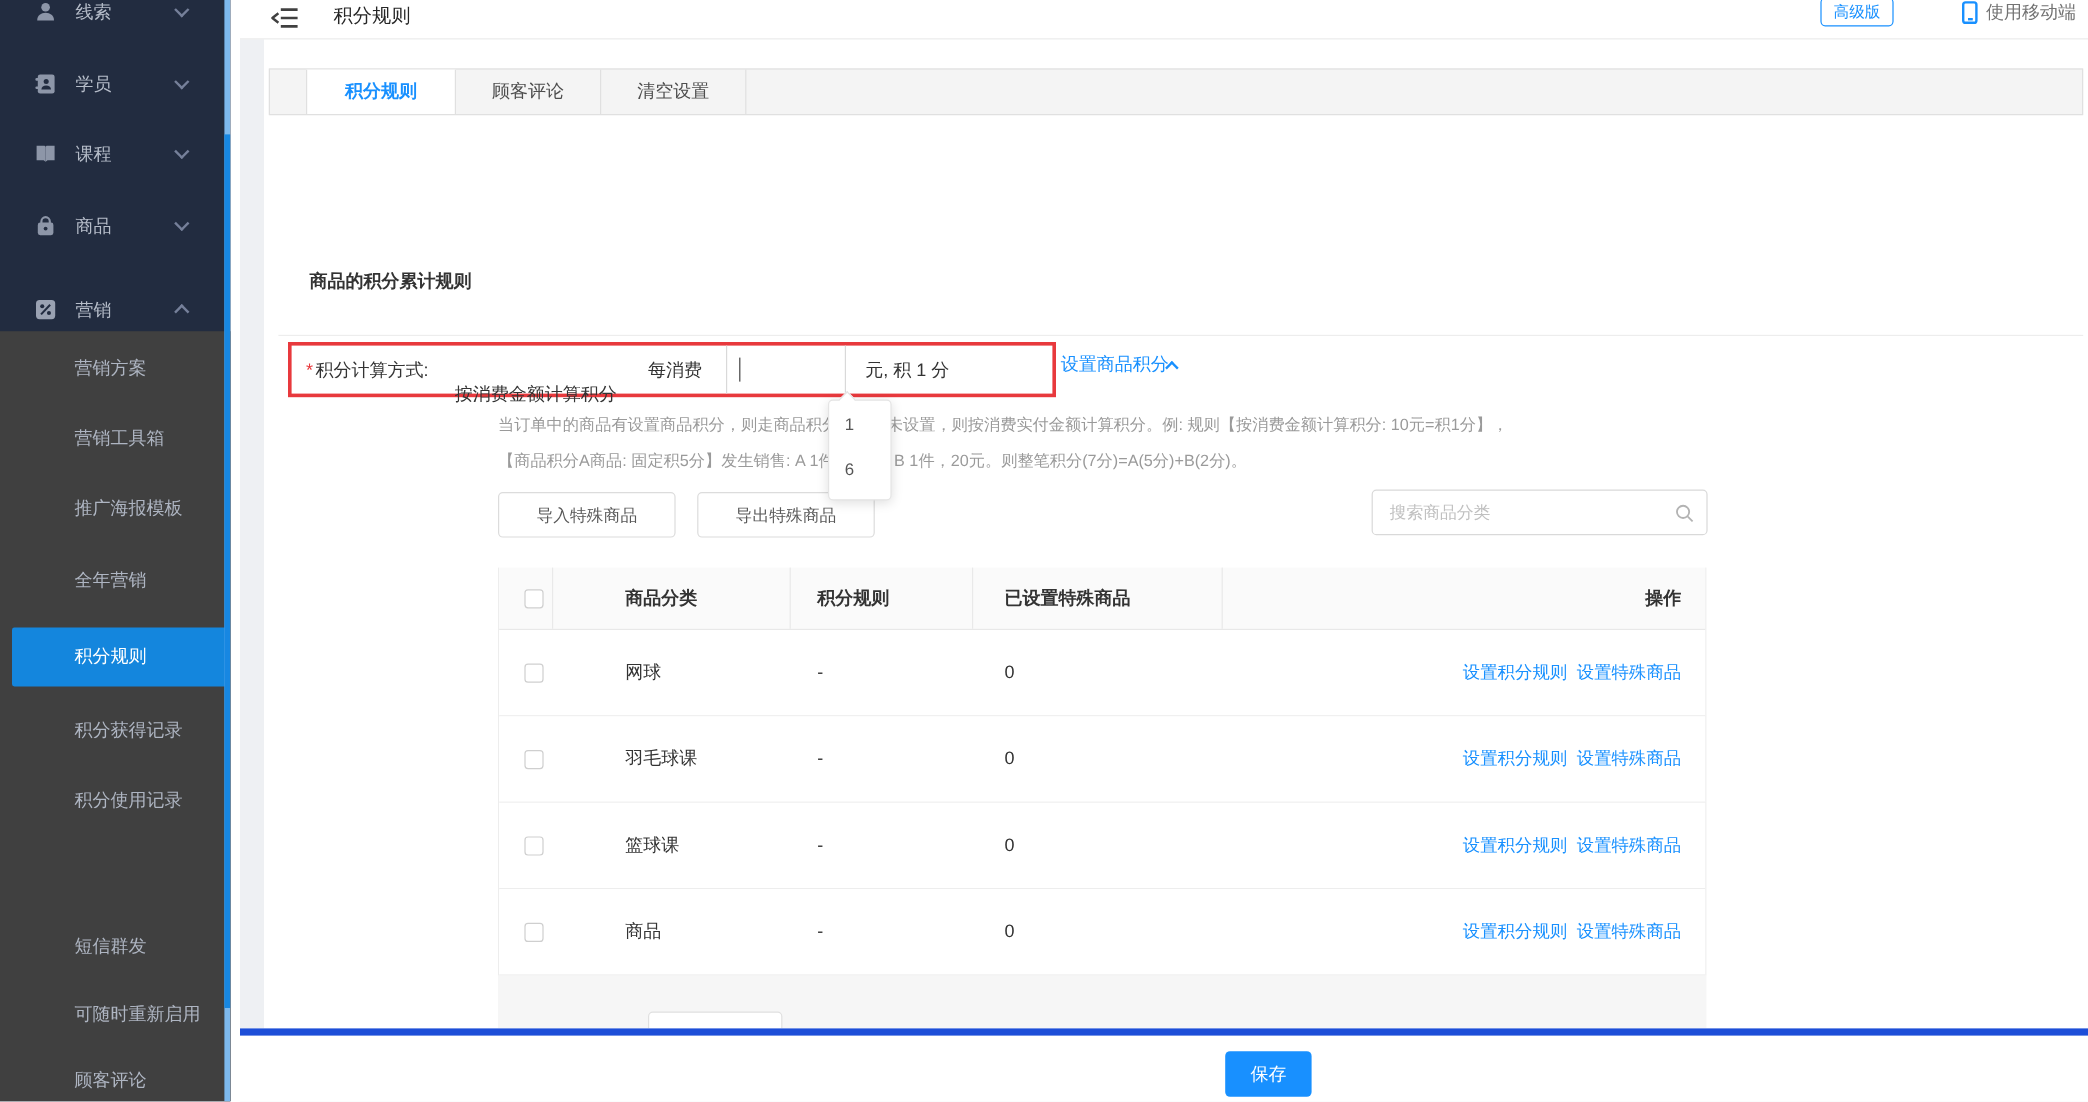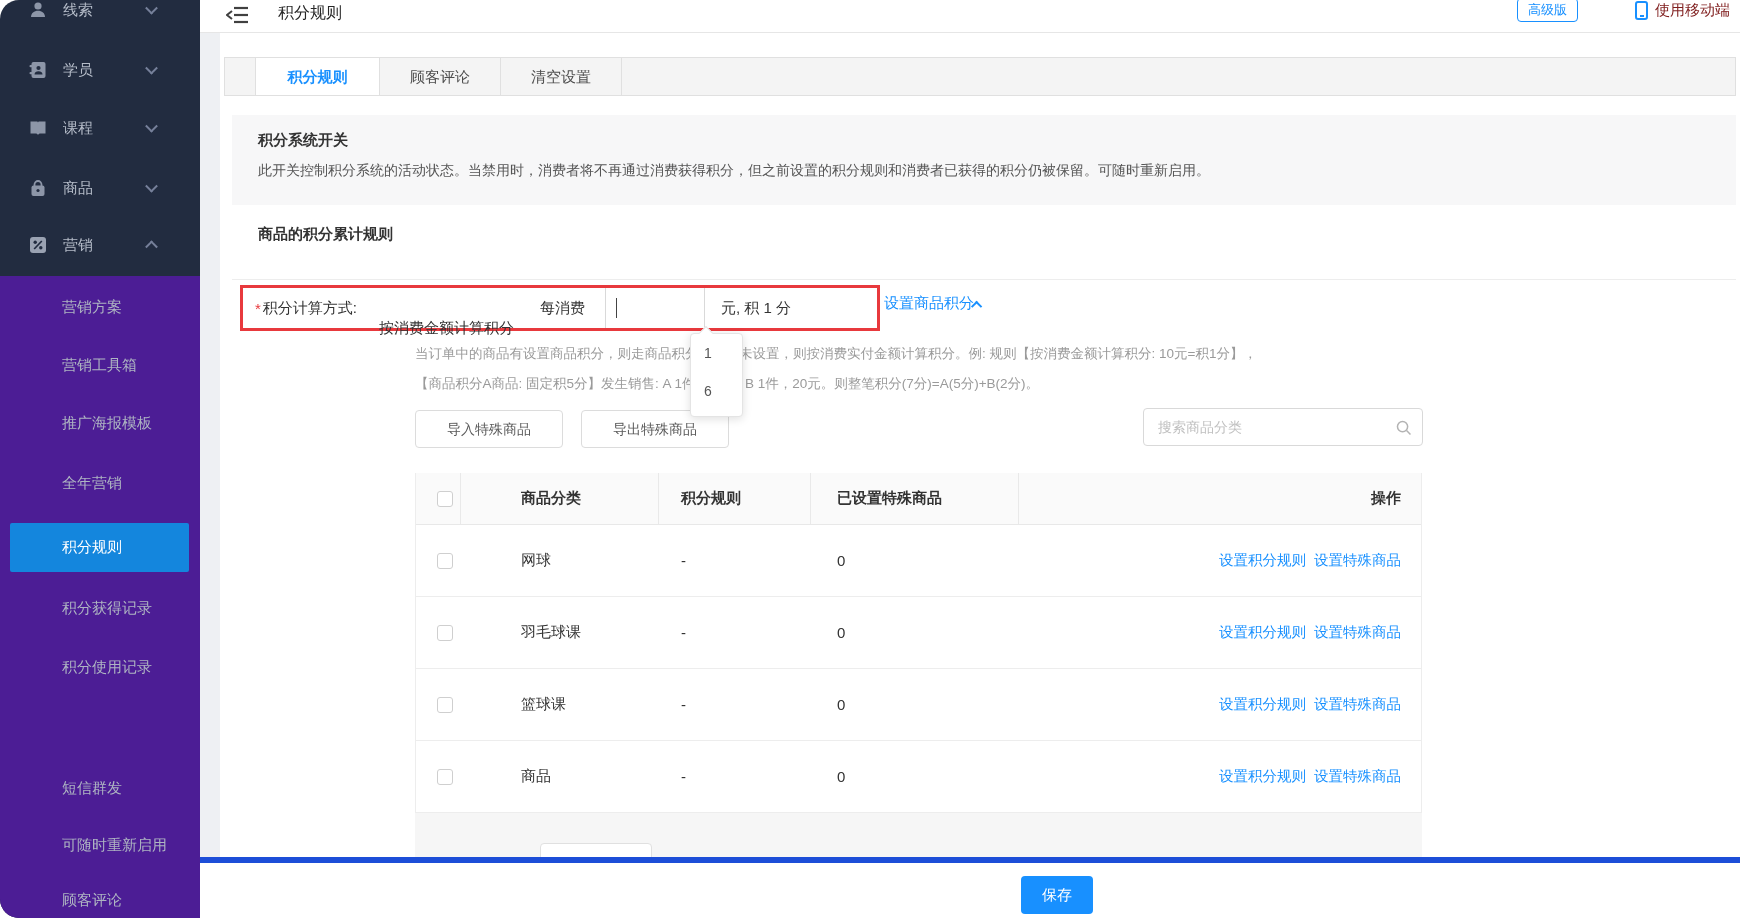--- a/index.html
+++ b/index.html
@@ -2,38 +2,38 @@
 <html><head>
 <meta charset="utf-8">
 <style>
   * { box-sizing: border-box; margin: 0; padding: 0; }
   html,body { width:1740px; height:918px; }
   body {
     position: relative; overflow: hidden; background:#fff;
     font-family: "Liberation Sans", sans-serif; color:#333;
   }
   
-  .sidebar { position:absolute; left:0; top:0; width:220px; height:918px; background:#222c40; overflow:hidden;border-radius:19px; }
+  .sidebar { position:absolute; left:0; top:0; width:192px; height:918px; background:#222c40; overflow:hidden; }
   .nav-item { position:absolute; left:0; width:200px; height:52px; display:flex; align-items:center; padding-left:28px; color:#b6bdc9; font-size:15px; cursor:pointer; }
   .nav-item .ic { width:20px; height:20px; flex:0 0 20px; }
   .nav-item .lbl { margin-left:15px; }
   .chev { position:absolute; right:44px; top:50%; width:9px; height:9px; border-right:2px solid #76809a; border-bottom:2px solid #76809a; }
   .chev.down { transform:translateY(-70%) rotate(45deg); }
   .chev.up   { transform:translateY(-30%) rotate(-135deg); }
-  .submenu { position:absolute; left:0; top:276px; width:200px; height:642px; background:#4c1d95; }
+  .submenu { position:absolute; left:0; top:276px; width:200px; height:642px; background:#404040; }
   .sub-item { position:absolute; left:0; width:200px; height:38px; display:flex; align-items:center; padding-left:62px; color:#aeb5c2; font-size:15px; cursor:pointer; }
   .sub-item.active { left:10px; width:179px; height:49px; background:#1486dd; border-radius:2px; color:#fff; padding-left:52px; }
   .side-scroll-track { position:absolute; right:0; top:0; width:5px; height:918px; background:#7db9ee; }
   .side-scroll-thumb { position:absolute; right:0; top:112px; width:5px; height:728px; background:#1787e2; }
   
   .header { position:absolute; left:200px; top:0; width:1540px; height:33px; background:#fff; border-bottom:1px solid #e6e6e6; }
   .fold-btn { position:absolute; left:26px; top:3px; width:24px; height:24px; cursor:pointer; }
   .page-title { position:absolute; left:78px; top:3px; font-size:16px; color:#262626; }
   .premium-btn { position:absolute; right:162px; top:-2px; height:24px; line-height:20px; padding:0 10px; border:1px solid #1890ff; border-radius:4px; color:#1890ff; font-size:13px; background:#fff; cursor:pointer; }
-  .mobile-link { position:absolute; right:10px; top:1px; display:flex; align-items:center; gap:7px; font-size:15px; color:#7f1d1d; cursor:pointer; }
+  .mobile-link { position:absolute; right:10px; top:1px; display:flex; align-items:center; gap:7px; font-size:15px; color:#737373; cursor:pointer; }
   .phone-ic { width:13px; height:19px; border:2px solid #1890ff; border-radius:3px; position:relative; }
   .phone-ic i { position:absolute; left:50%; bottom:1px; transform:translateX(-50%); width:4px; height:2px; background:#1890ff; display:block; }
   
   .page-bg { position:absolute; left:200px; top:33px; width:1540px; height:885px; background:#eef0f3; }
   .card { position:absolute; left:220px; top:33px; width:1520px; height:824px; background:#fff; overflow:hidden; }
   
   .tabstrip { position:absolute; left:4px; right:4px; top:24px; height:39px; background:#f4f4f4; border:1px solid #e0e0e0; display:flex; }
   .tab { width:121px; text-align:center; line-height:37px; font-size:15px; color:#4d4d4d; border-right:1px solid #e0e0e0; cursor:pointer; }
   .tab.first { width:125px; margin-left:30px; border-left:1px solid #e0e0e0; }
   .tab.active { background:#fff; color:#1890ff; font-weight:bold; }
@@ -119,21 +119,21 @@
   </div>
   <div class="nav-item" style="top:162px">
     <svg class="ic" viewBox="0 0 20 20">
         <path d="M6.5 8V6.5a3.5 3.5 0 0 1 7 0V8" fill="none" stroke="#8d96a8" stroke-width="1.8"></path>
         <rect x="3.5" y="7.5" width="13" height="10.5" rx="2" fill="#8d96a8"></rect>
         <circle cx="10" cy="12.5" r="1.6" fill="#222c40"></circle>
       </svg>
     <span class="lbl">商品</span>
     <span class="chev down"></span>
   </div>
-  <div class="nav-item" style="top:219px">
+  <div class="nav-item" style="top:232px">
     <svg class="ic" viewBox="0 0 20 20">
         <rect x="2" y="2" width="16" height="16" rx="3" fill="#9aa2b2"></rect>
         <circle cx="7.2" cy="7.2" r="1.7" fill="#222c40"></circle>
         <circle cx="12.8" cy="12.8" r="1.7" fill="#222c40"></circle>
         <line x1="6.2" y1="14" x2="13.8" y2="6" stroke="#222c40" stroke-width="1.7"></line>
       </svg>
     <span class="lbl">营销</span>
     <span class="chev up"></span>
   </div>
 
@@ -194,24 +194,20 @@
 <div class="page-bg"></div>
 
 <div class="card">
 
   <div class="tabstrip">
     <div class="tab first active">积分规则</div>
     <div class="tab">顾客评论</div>
     <div class="tab">清空设置</div>
   </div>
 
-  <div class="info-panel">
-    <div class="info-title">积分系统开关</div>
-    <div class="info-desc">此开关控制积分系统的活动状态。当禁用时，消费者将不再通过消费获得积分，但之前设置的积分规则和消费者已获得的积分仍被保留。可随时重新启用。</div>
-  </div>
 
   <div class="section-heading">商品的积分累计规则</div>
   <div class="divider"></div>
 
   <div class="rule-row">
     <span class="rule-label">
       <span class="req">*</span>
       <span>积分计算方式:</span>
     </span>
     <span class="rule-method">按消费金额计算积分</span>

